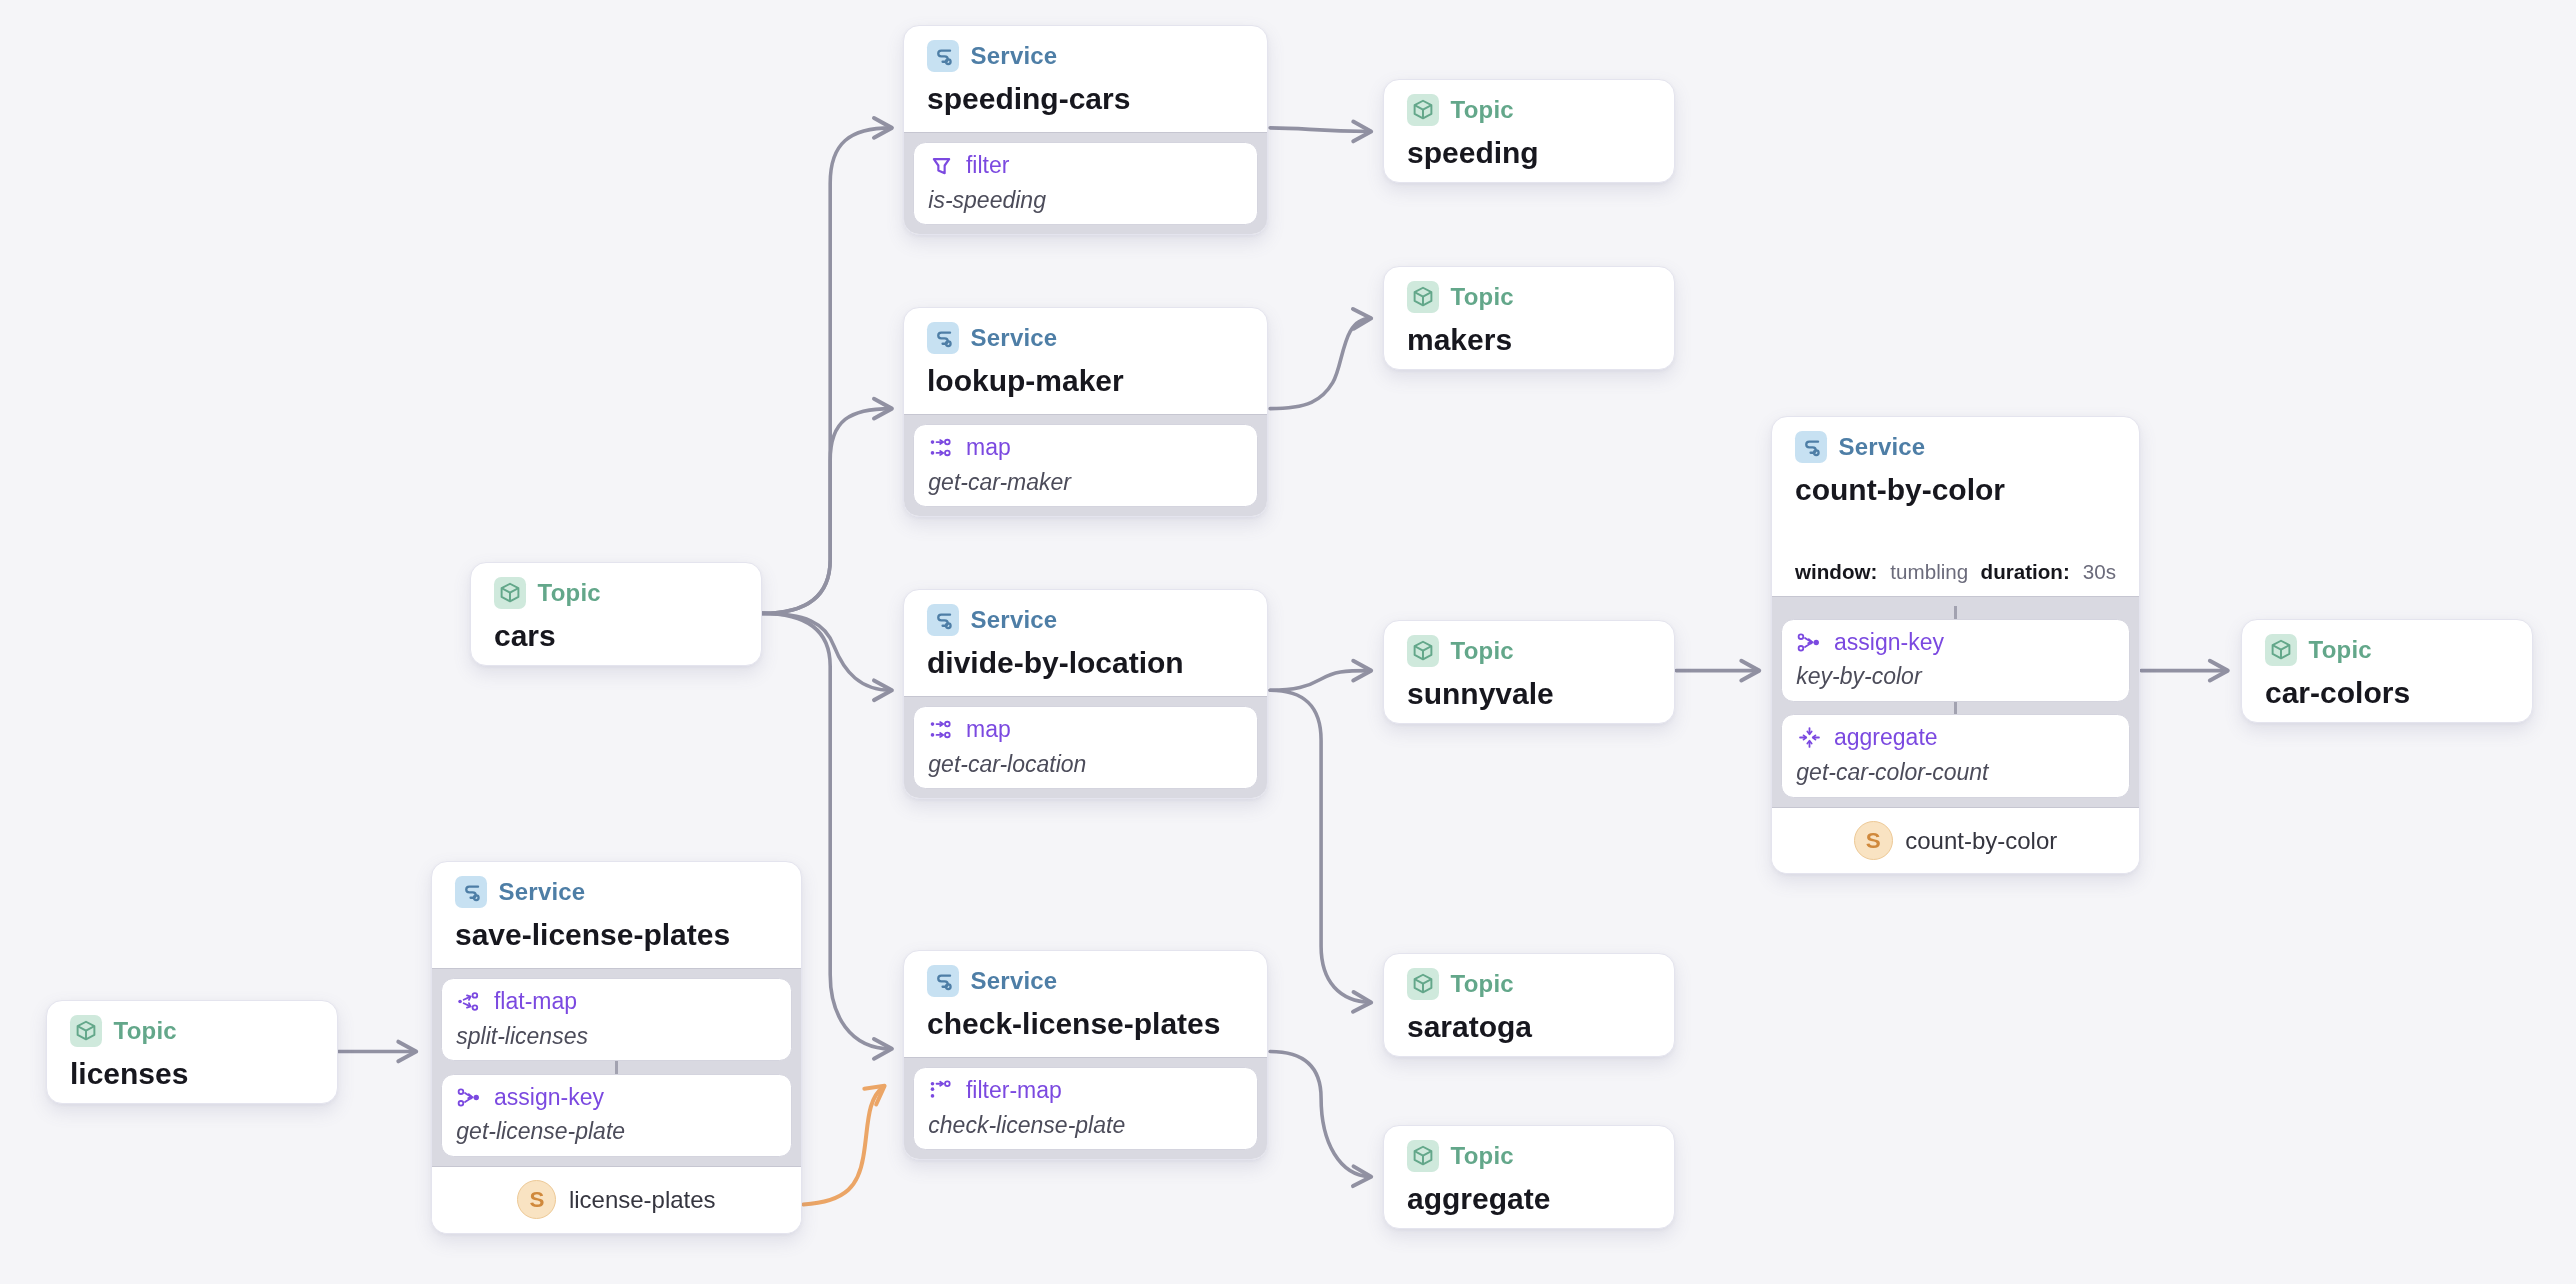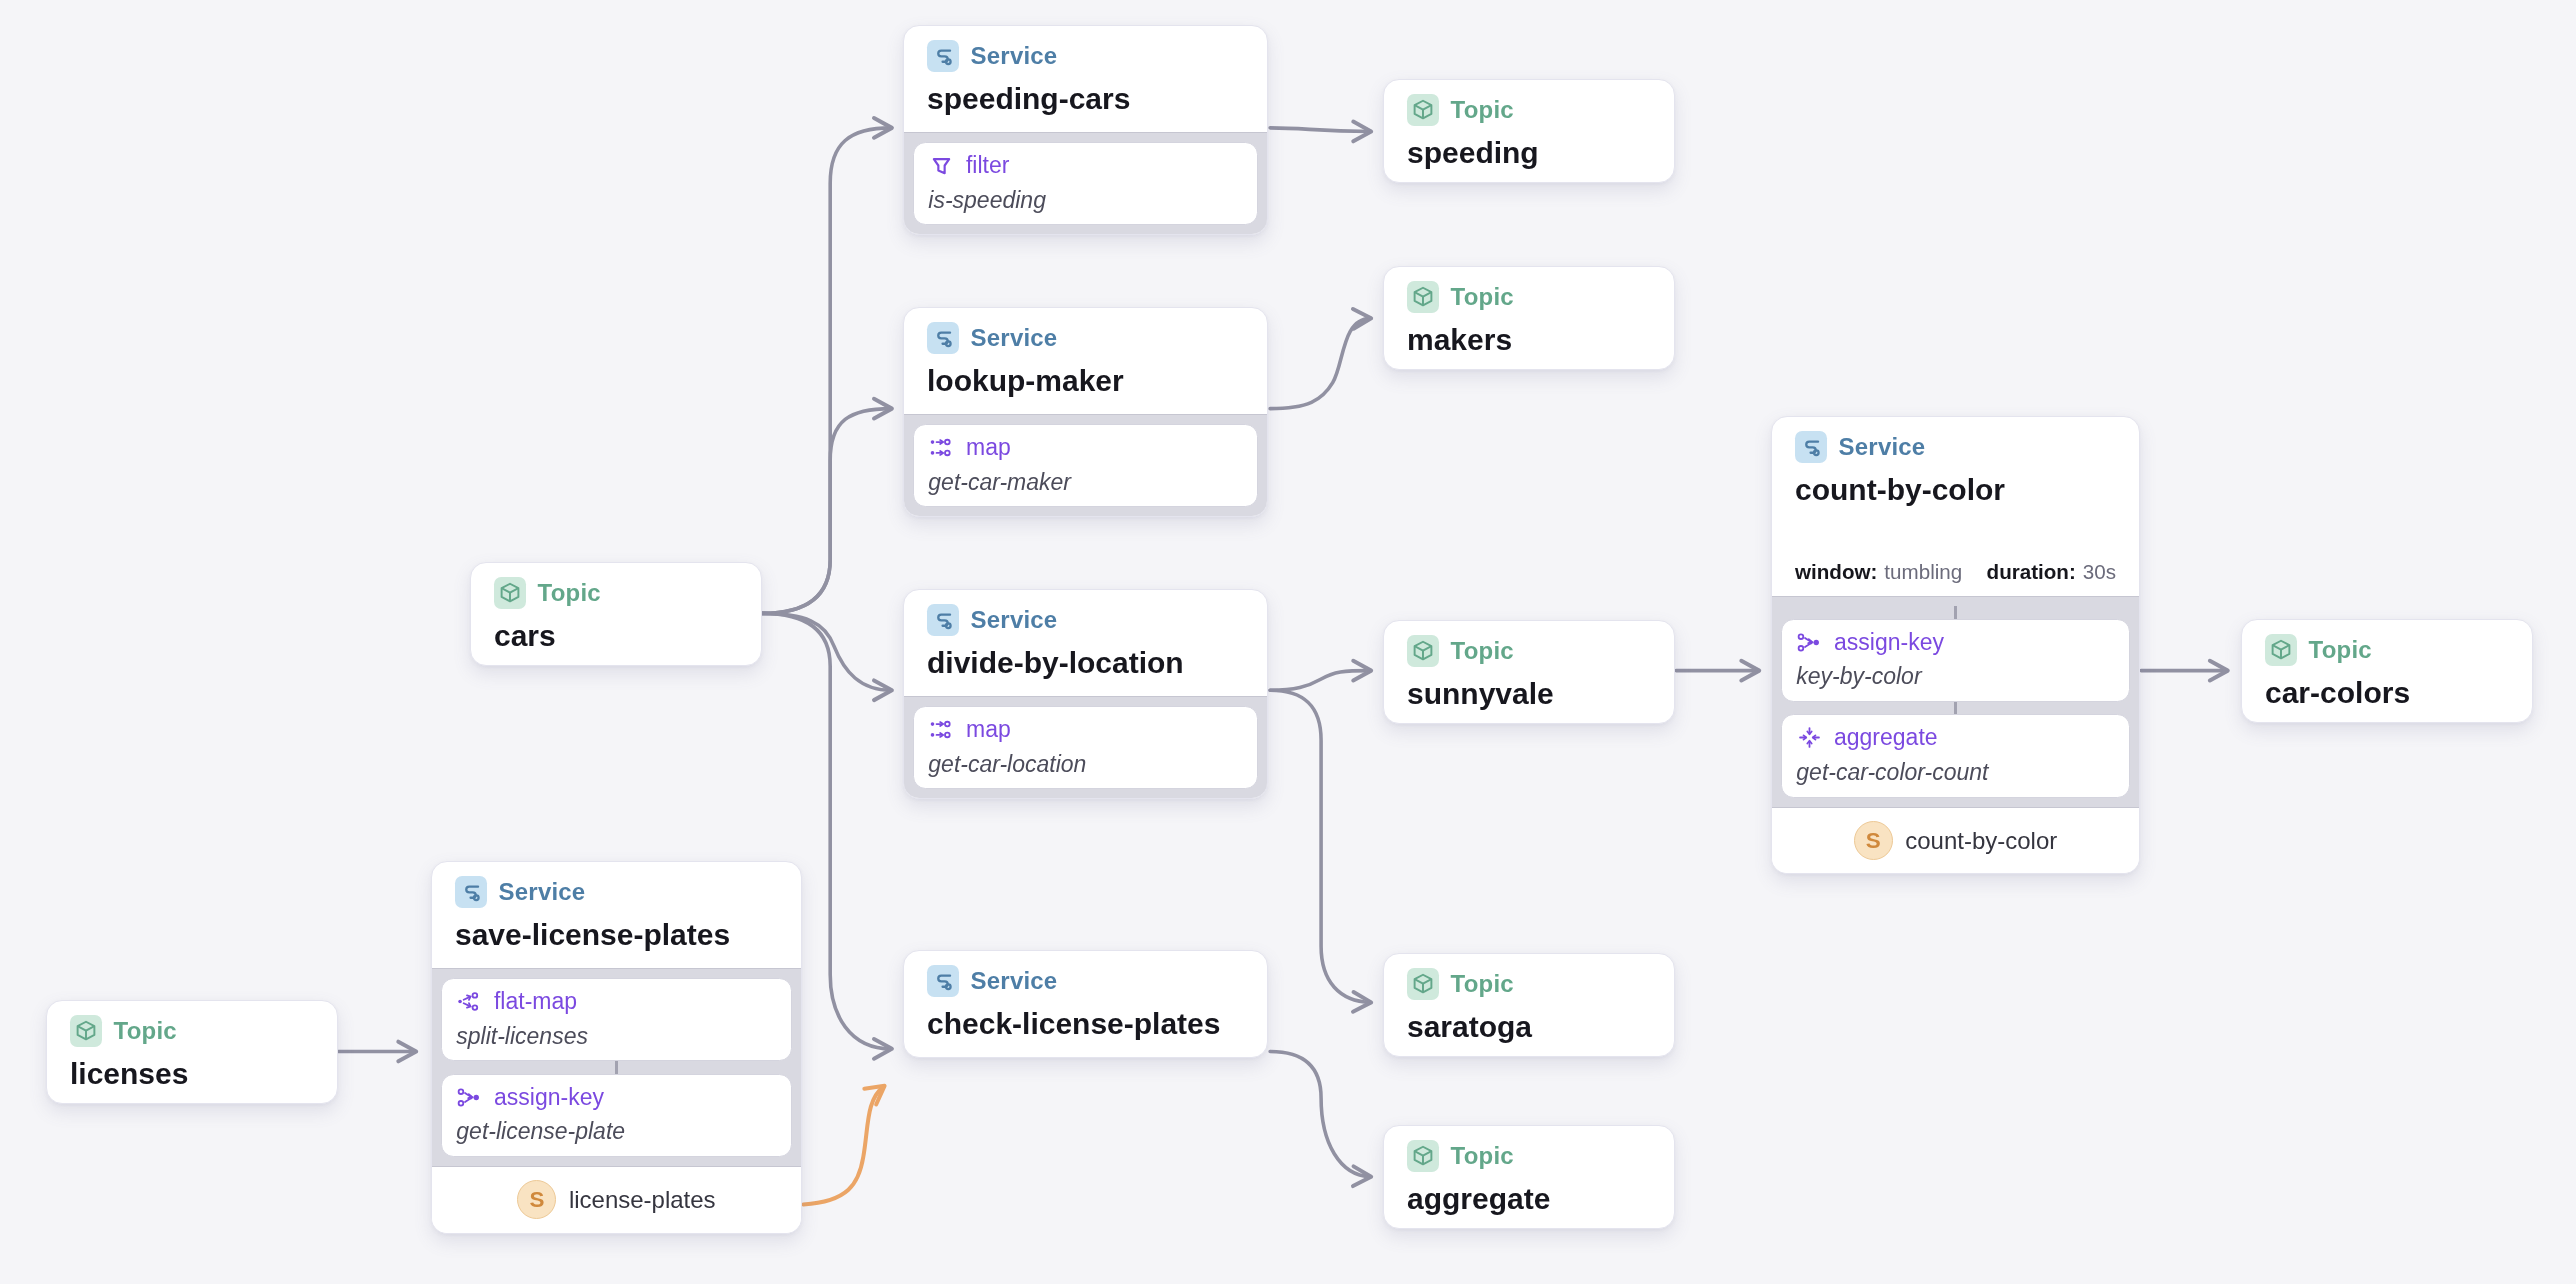--- a/index.html
+++ b/index.html
@@ -23,21 +23,21 @@
   .pad{padding:14.3px 23px 16px 23px;}
   .type-row{display:flex;align-items:center;gap:11.6px;}
   .icon-box{width:32px;height:32px;border-radius:7.2px;display:flex;align-items:center;justify-content:center;flex:0 0 auto;}
   .icon-box.svc{background:#c7e1f2;}
   .icon-box.top{background:#cfe9dc;}
   .type-label{font-size:24px;font-weight:600;letter-spacing:0.2px;}
   .type-label.svc{color:#4e7ea6;}
   .type-label.top{color:#63a78a;}
   .ntitle{margin-top:9.8px;font-size:30px;font-weight:700;color:#17171e;}
   .meta-row{display:flex;justify-content:space-between;margin-top:10.7px;font-size:20.6px;}
-  .meta-pair{display:flex;gap:7px;align-items:baseline;}
+  .meta-pair{display:flex;gap:13px;align-items:baseline;}
   .meta-key{font-weight:700;color:#16161c;}
   .meta-val{color:#6b6b7b;margin-top:42px;}
   .ops{
     background:#d9d9e1;
     border-top:1.8px solid #c6c6d1;
     border-bottom:1.8px solid #c6c6d1;
     padding:9px;
   }
   .node > .ops:last-child{border-bottom:none;}
   .op{
@@ -316,20 +316,38 @@
         <span class="icon-box svc">
           <svg width="30" height="30" viewBox="0 0 34 34" fill="none" stroke="#4e7ea6" stroke-width="2.6" stroke-linecap="round">
               <path d="M25,11 H15 C10.5,11 10.5,17.5 15,17.5 H19 C23.5,17.5 23.5,23.5 19,23.5 H16.5"></path>
               <circle cx="23" cy="23.5" r="2.6"></circle>
             </svg>
         </span>
         <span class="type-label svc">Service</span>
       </div>
       <div class="ntitle">check-license-plates</div>
     </div>
+    <div class="ops">
+      <div class="op">
+        <div class="op-kind-row">
+          <span>
+            <svg width="27" height="27" viewBox="0 0 30 30" fill="none" stroke="#7b49e0" stroke-width="2" stroke-linecap="round">
+                <circle cx="5" cy="7.5" r="2" fill="#7b49e0" stroke="none"></circle>
+                <circle cx="5" cy="13.5" r="2" fill="#7b49e0" stroke="none"></circle>
+                <path d="M9.5,7.5 H15.5"></path>
+                <path d="M13.5,5.3 L16.8,7.5 L13.5,9.7"></path>
+                <circle cx="21.5" cy="7.5" r="2.6"></circle>
+                <circle cx="5" cy="21" r="2" fill="#7b49e0" stroke="none"></circle>
+              </svg>
+          </span>
+          <span class="op-kind">filter-map</span>
+        </div>
+        <div class="op-name">check-license-plate</div>
+      </div>
+    </div>
   </div>
 
   <div class="node wtopic pad" style="left:1383px;top:953px;">
     <div class="type-row">
       <span class="icon-box top">
         <svg width="30" height="30" viewBox="0 0 34 34" fill="none" stroke="#63a78a" stroke-width="2.2" stroke-linejoin="round">
             <path d="M17,6.5 L26.5,11.5 V21.5 L17,26.5 L7.5,21.5 V11.5 Z"></path>
             <path d="M7.5,11.5 L17,16.5 L26.5,11.5 M17,16.5 V26.5"></path>
           </svg>
       </span>

